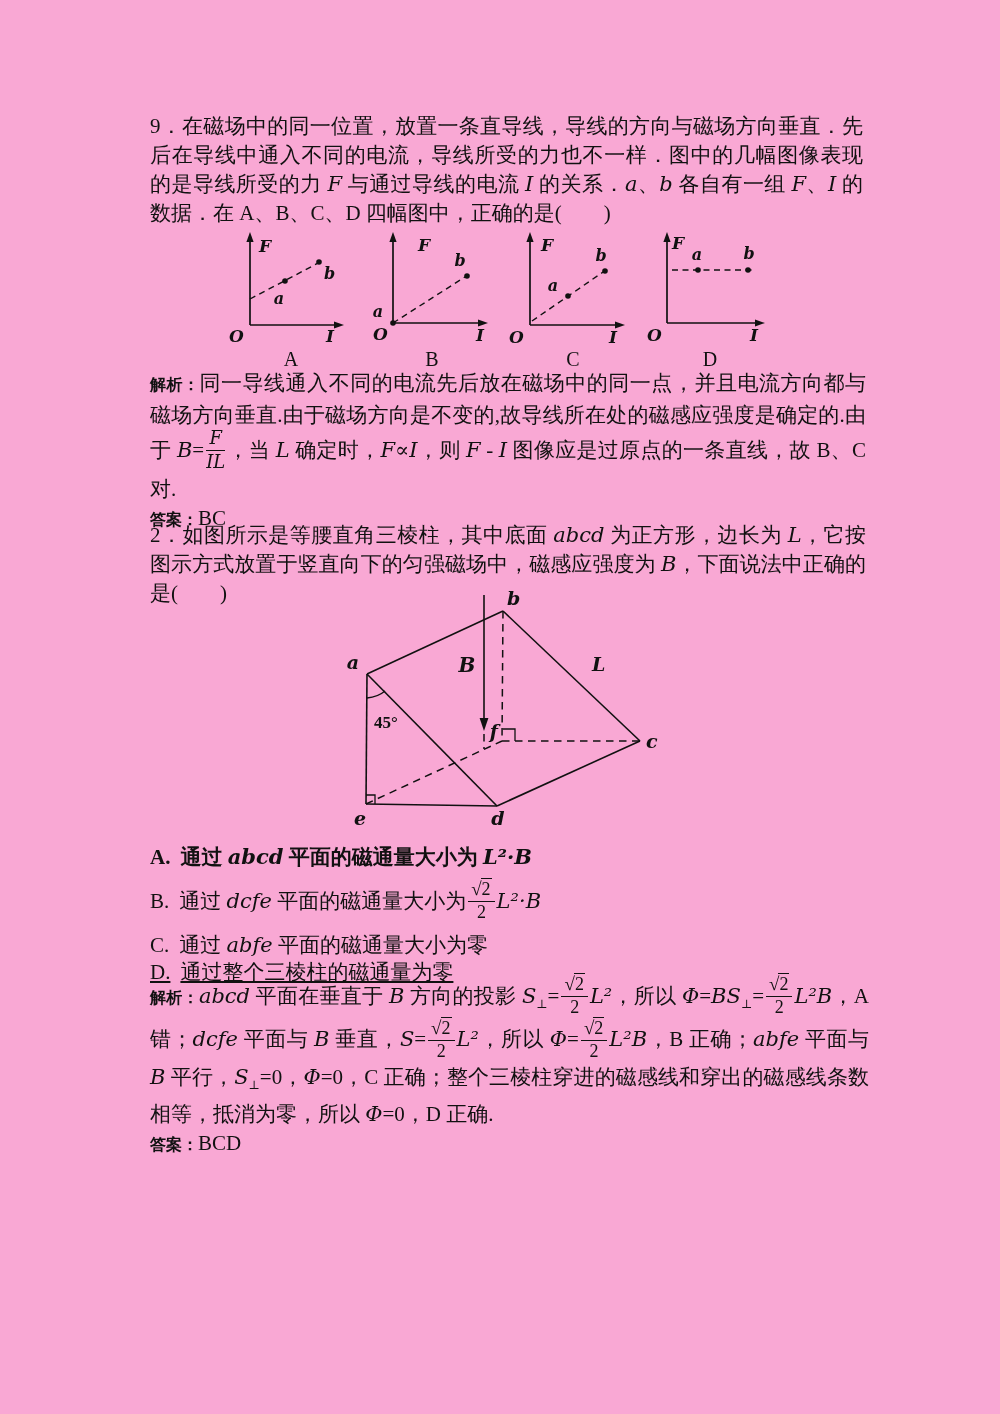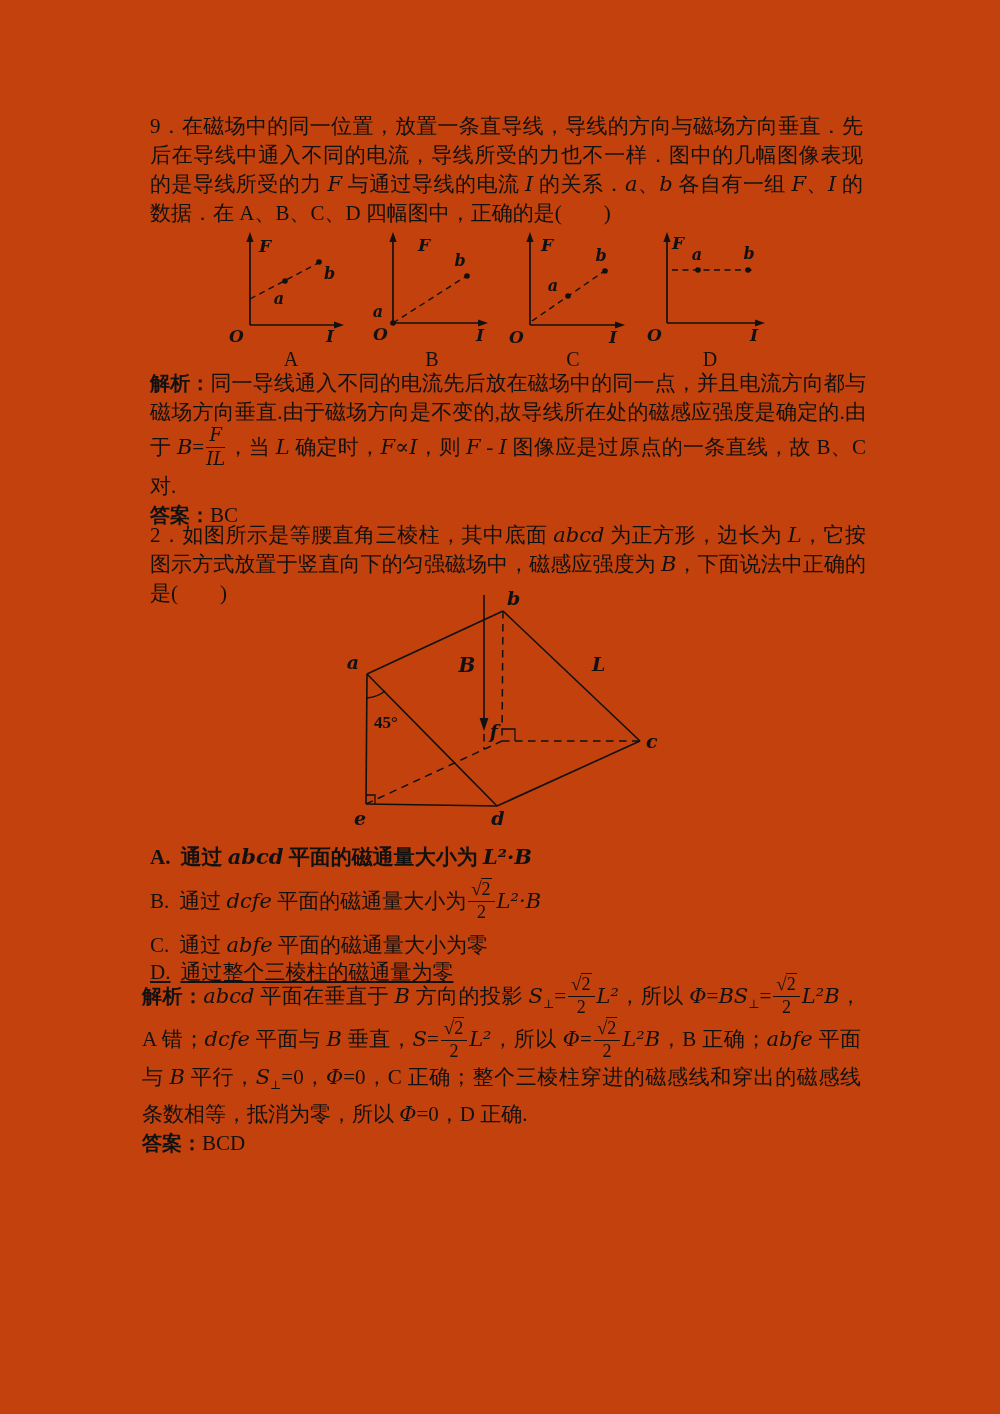--- a/index.html
+++ b/index.html
@@ -1,22 +1,22 @@
 <!DOCTYPE html>
 <html><head>
 <meta charset="utf-8">
 <style>
   html,body{margin:0;padding:0;background:#fff;}
-  .page{position:relative;width:1000px;height:1414px;background:#c2410c;color:#111;
+  .page{position:relative;width:1000px;height:1414px;background:#f9a8d4;color:#111;
         font-family:"Liberation Serif","DejaVu Serif",serif;overflow:hidden;}
   .block{position:absolute;}
   p.para{margin:0;font-size:21px;line-height:29px;text-align:justify;text-justify:inter-ideograph;}
   p.nojust{text-align:left;}
   .v{font-family:"DejaVu Serif","Liberation Serif",serif;font-style:italic;}
-  .hd{font-weight:700;font-family:Liberation Serif, serif;font-size:20px;font-style:normal;}
+  .hd{font-weight:700;font-family:Liberation Mono, monospace;font-size:16px;font-style:normal;}
   .ansline{margin-top:2px;}
   sub{font-size:12px;vertical-align:-5px;font-style:normal;}
   
   .frac{display:inline-block;vertical-align:middle;text-align:center;font-size:18px;line-height:1.1;
         margin:0 2px;transform:translateY(-2px);}
   .frac .num{display:block;border-bottom:1.5px solid #111;padding:0 3px 1px;}
   .frac .den{display:block;padding-top:1px;}
   .rt{font-size:19px;margin-right:-1px;}
   .rc{border-top:1.6px solid #111;padding:0 1px;}
   
@@ -154,18 +154,18 @@
     <text class="dang" x="44" y="141" text-anchor="start">45°</text>
   </svg>
 
   <div class="block" style="left:150px;top:842px;width:716px;">
     <p class="para nojust opt" style="margin-bottom:9px;font-weight:bold;"><span class="letter">A.</span><span>通过 <i class="v">abcd</i> 平面的磁通量大小为 <i class="v">L²·B</i></span></p>
     <p class="para nojust opt" style="margin-bottom:7px;"><span class="letter">B.</span><span>通过 <i class="v">dcfe</i> 平面的磁通量大小为<span class="frac"><span class="num"><span class="rt">√</span><span class="rc">2</span></span><span class="den">2</span></span><i class="v">L²·B</i></span></p>
     <p class="para nojust opt" style="margin-bottom:0;line-height:27px;"><span class="letter">C.</span><span>通过 <i class="v">abfe</i> 平面的磁通量大小为零</span></p>
     <p class="para nojust opt" style="margin-bottom:0;line-height:27px;text-decoration:underline;"><span class="letter">D.</span><span>通过整个三棱柱的磁通量为零</span></p>
   </div>
 
-  <div class="block" style="left:142px;top:976px;width:719px;">
+  <div class="block" style="left:150px;top:976px;width:719px;">
     <p class="para"><span class="hd">解析：</span><span><i class="v">abcd</i> 平面在垂直于 <i class="v">B</i> 方向的投影 <span><i class="v">S</i><sub>⊥</sub></span>=<span class="frac"><span class="num"><span class="rt">√</span><span class="rc">2</span></span><span class="den">2</span></span><i class="v">L²</i>，所以 <i class="v">Φ</i>=<span><i class="v">BS</i><sub>⊥</sub></span>=<span class="frac"><span class="num"><span class="rt">√</span><span class="rc">2</span></span><span class="den">2</span></span><i class="v">L²B</i>，A 错；<i class="v">dcfe</i> 平面与 <i class="v">B</i> 垂直，<i class="v">S</i>=<span class="frac"><span class="num"><span class="rt">√</span><span class="rc">2</span></span><span class="den">2</span></span><i class="v">L²</i>，所以 <i class="v">Φ</i>=<span class="frac"><span class="num"><span class="rt">√</span><span class="rc">2</span></span><span class="den">2</span></span><i class="v">L²B</i>，B 正确；<i class="v">abfe</i> 平面与 <i class="v">B</i> 平行，<span><i class="v">S</i><sub>⊥</sub></span>=0，<i class="v">Φ</i>=0，C 正确；整个三棱柱穿进的磁感线和穿出的磁感线条数相等，抵消为零，所以 <i class="v">Φ</i>=0，D 正确.</span></p>
     <p class="para nojust ansline"><span class="hd">答案：</span><span>BCD</span></p>
   </div>
 
 </div>
 
 </body></html>

